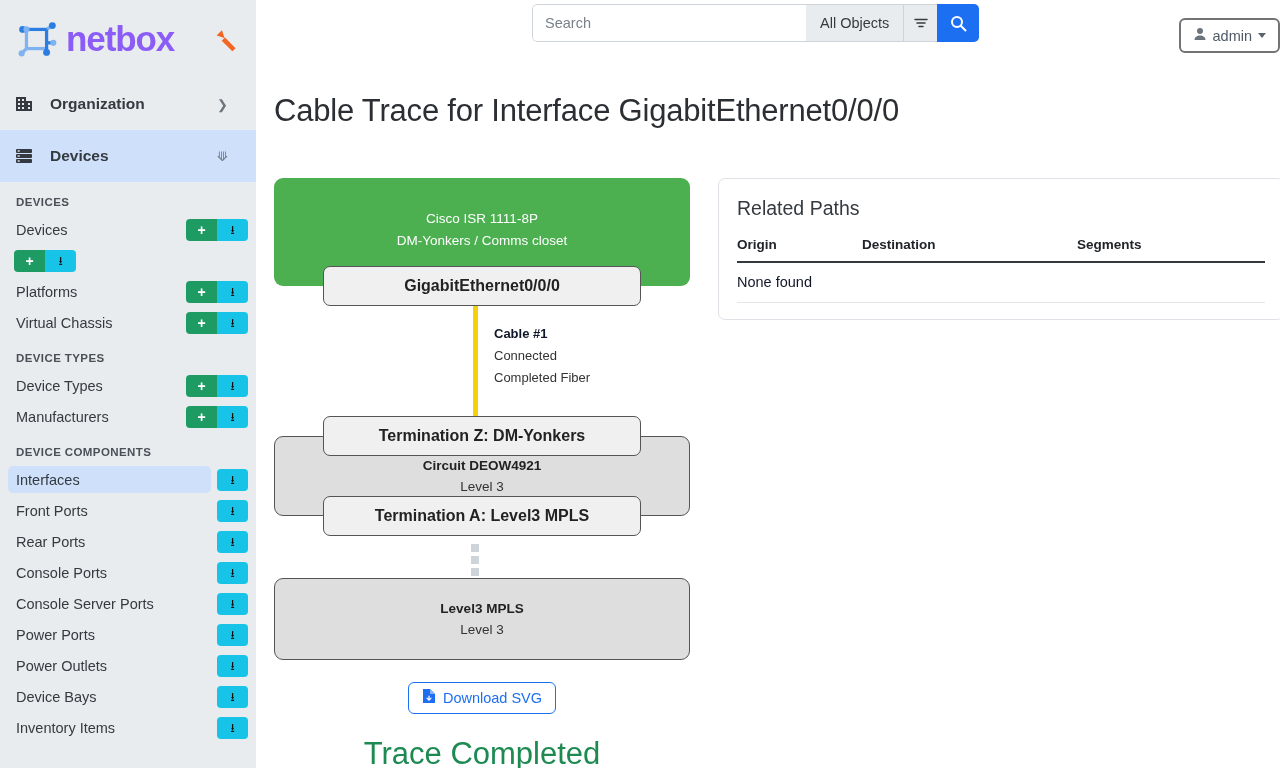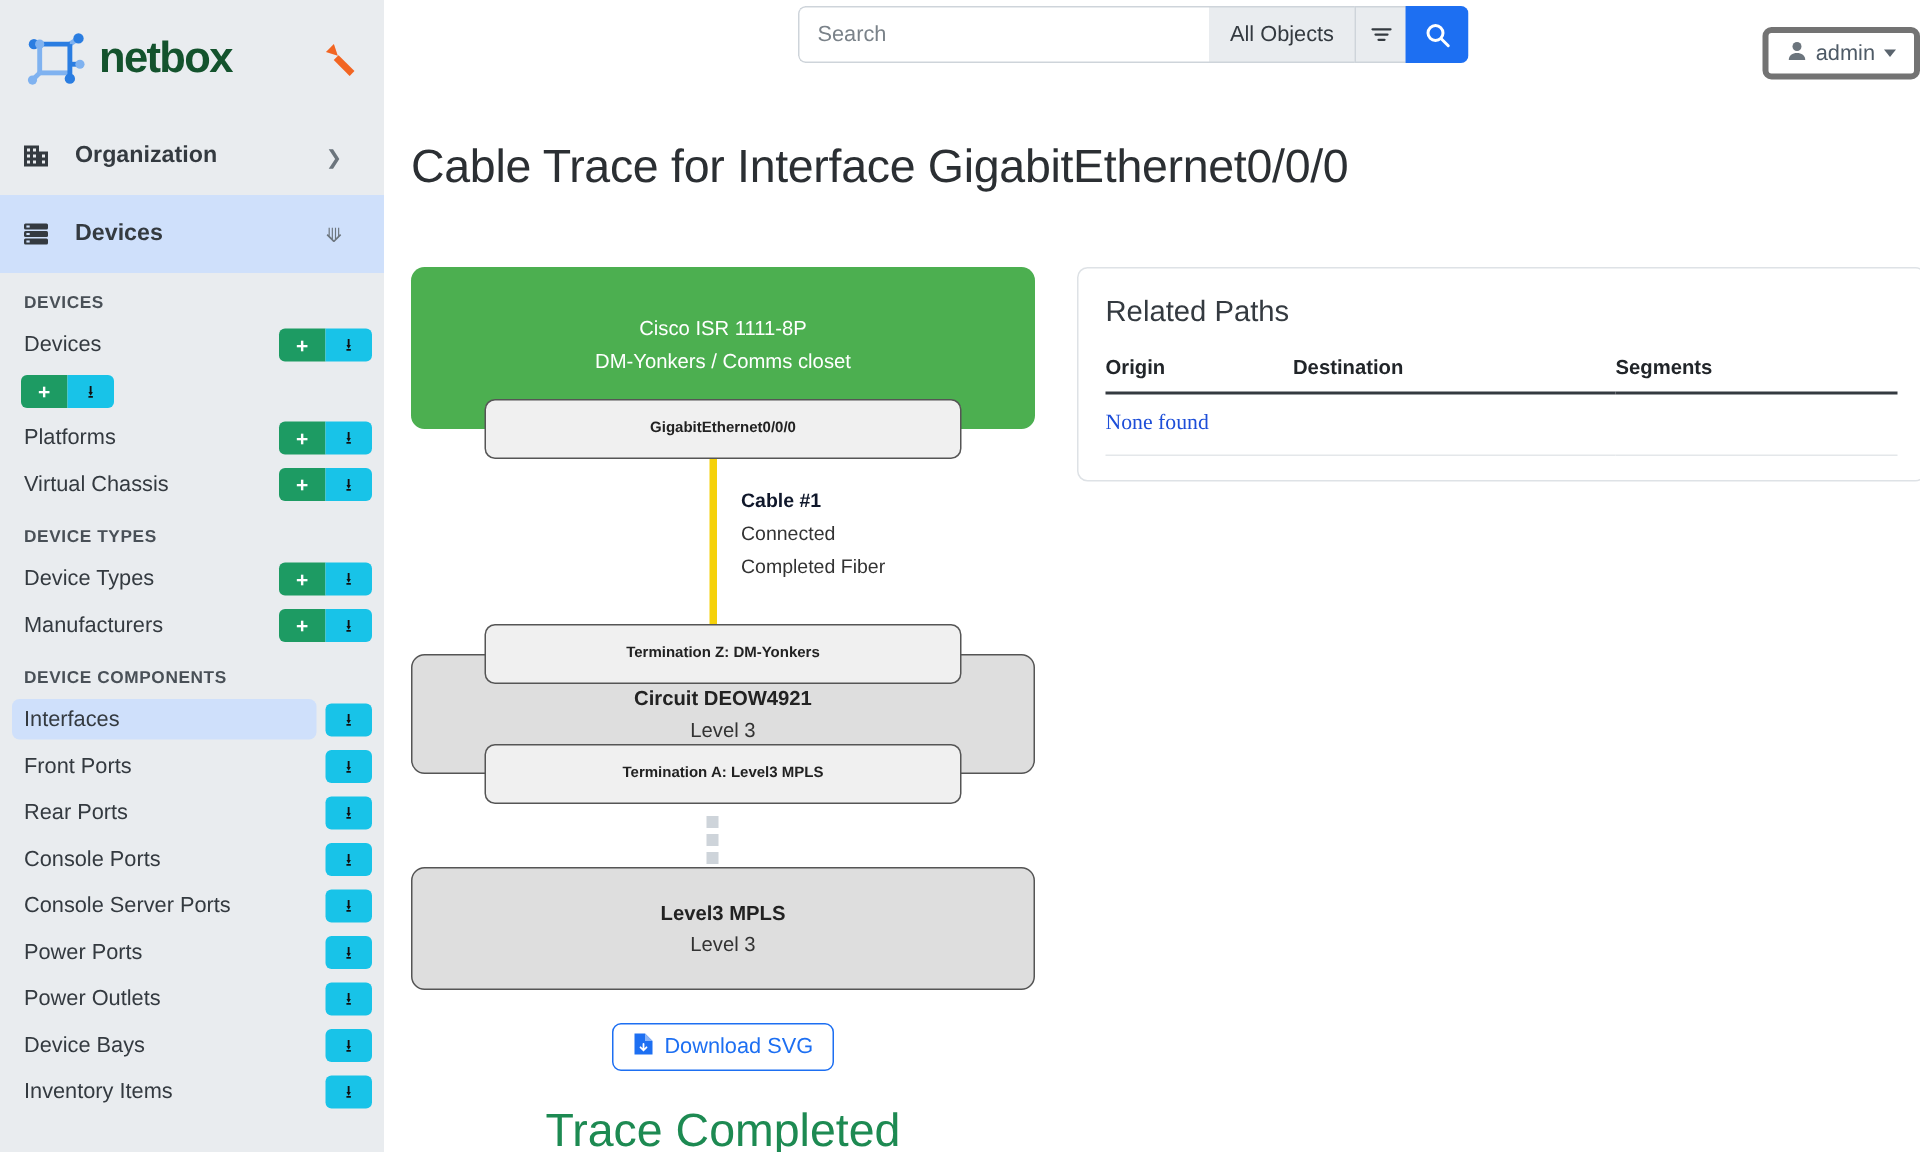--- a/index.html
+++ b/index.html
@@ -21,22 +21,22 @@
     position: relative;
     overflow: hidden;
   }
   .brand {
     height: 78px;
     display: flex; align-items: center;
     padding: 0 16px 0 14px;
   }
   .brand-logo { width: 46px; height: 46px; flex: 0 0 46px; }
   .brand-word {
-    font-size: 29px; font-weight: 700; letter-spacing: -1.1px;
-    color: #14532d; margin-left: 6px;
+    font-size: 35px; font-weight: 700; letter-spacing: -1.1px;
+    color: #8b5cf6; margin-left: 6px;
   }
   .brand-pin { margin-left: auto; color: #f26522; font-size: 15px; line-height: 1;
     transform: rotate(45deg); }
 
   .nav-group {
     display: flex; align-items: center;
     height: 52px; padding: 0 28px 0 12px;
     cursor: pointer;
   }
   .nav-group.org { background: #e9ecef; }
@@ -102,21 +102,21 @@
     cursor: pointer;
   }
   .search-go {
     width: 42px; background: #1d6ff2; display: flex; align-items: center; justify-content: center;
     cursor: pointer; border: none;
   }
   .user-btn {
     position: absolute; right: 22px; top: 18px;
     height: 35px; min-width: 100px;
     display: flex; align-items: center; gap: 6px;
-    padding: 0 12px; border: 4px solid #737373; border-radius: 6px;
+    padding: 0 12px; border: 2px solid #737373; border-radius: 6px;
     background: #fff; color: #4e5a66; font-size: 14.5px; cursor: pointer;
   }
   .caret { border-left: 4.5px solid transparent; border-right: 4.5px solid transparent;
            border-top: 5px solid #5a646e; }
 
   .page-title {
     font-size: 31px; font-weight: 400; color: #2b2f33;
     padding: 2px 0 0 18px; letter-spacing: -.2px;
   }
 
@@ -133,21 +133,21 @@
     background: #4caf50; border: none; color: #fff;
     height: 108px; padding-top: 26px;
   }
   .node-device .t1 { font-size: 13.5px; font-weight: 700; }
   .node-device .t2 { font-size: 13.5px; margin-top: 7px; }
   .node-device .t3 { font-size: 13.5px; margin-top: 7px; }
 
   .node-term {
     background: #f0f0f0; height: 40px; width: 318px; margin: 0 auto;
     display: flex; align-items: center; justify-content: center;
-    font-size: 10px; font-weight: 700; color: #222;
+    font-size: 16px; font-weight: 700; color: #222;
     border: 1px solid #555; border-radius: 7px;
     position: relative; z-index: 3;
   }
   .node-circuit {
     background: #dedede; height: 80px; width: 100%;
     border: 1px solid #555; border-radius: 9px;
     display: flex; flex-direction: column; align-items: center; justify-content: center;
     position: relative; z-index: 1;
   }
   .node-circuit .c1 { font-size: 13.5px; font-weight: 700; color: #222; }
@@ -198,23 +198,22 @@
     border: 1px solid #dee2e6; border-radius: 7px; background: #fff;
     padding: 18px 18px 16px 18px; width: 566px;
   }
   .card-title { font-size: 19.5px; color: #343a40; font-weight: 400; }
   table.rp { width: 100%; border-collapse: collapse; margin-top: 17px; }
   table.rp th {
     text-align: left; font-size: 13.5px; font-weight: 700; color: #212529;
     padding: 0 0 9px 0; border-bottom: 2px solid #343a40;
   }
   table.rp td {
-    font-size: 14.5px; color: #1d4ed8; padding: 11px 0 12px 0;
+    font-size: 14.5px; color: #0f172a; padding: 11px 0 12px 0;
     border-bottom: 1px solid #e4e7ea;
-    font-family: Liberation Serif, serif;
   }
 </style>
 </head>
 <body>
 
 <div class="app">
 
   <aside class="sidebar">
 
     <div class="brand">

